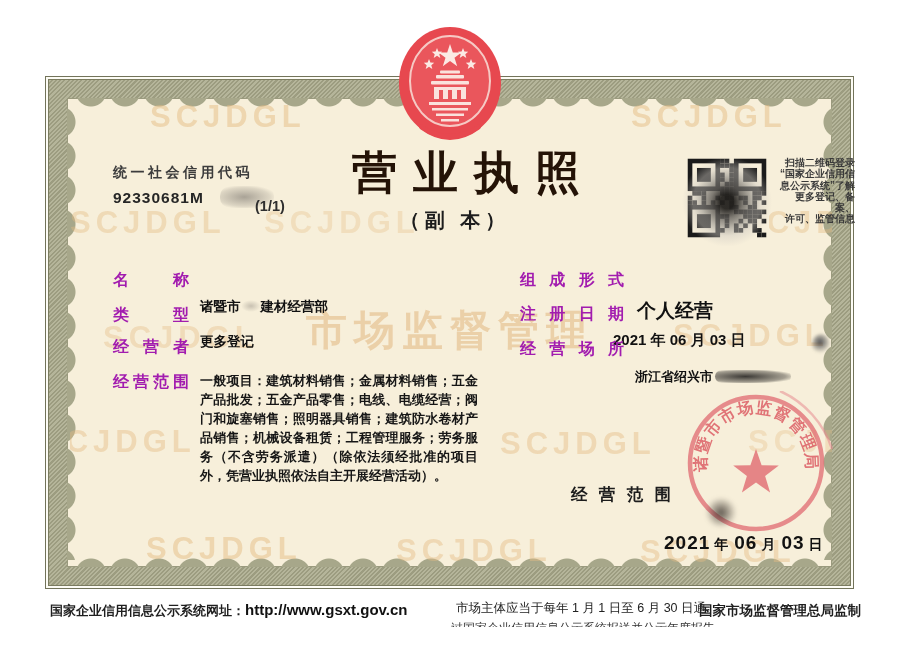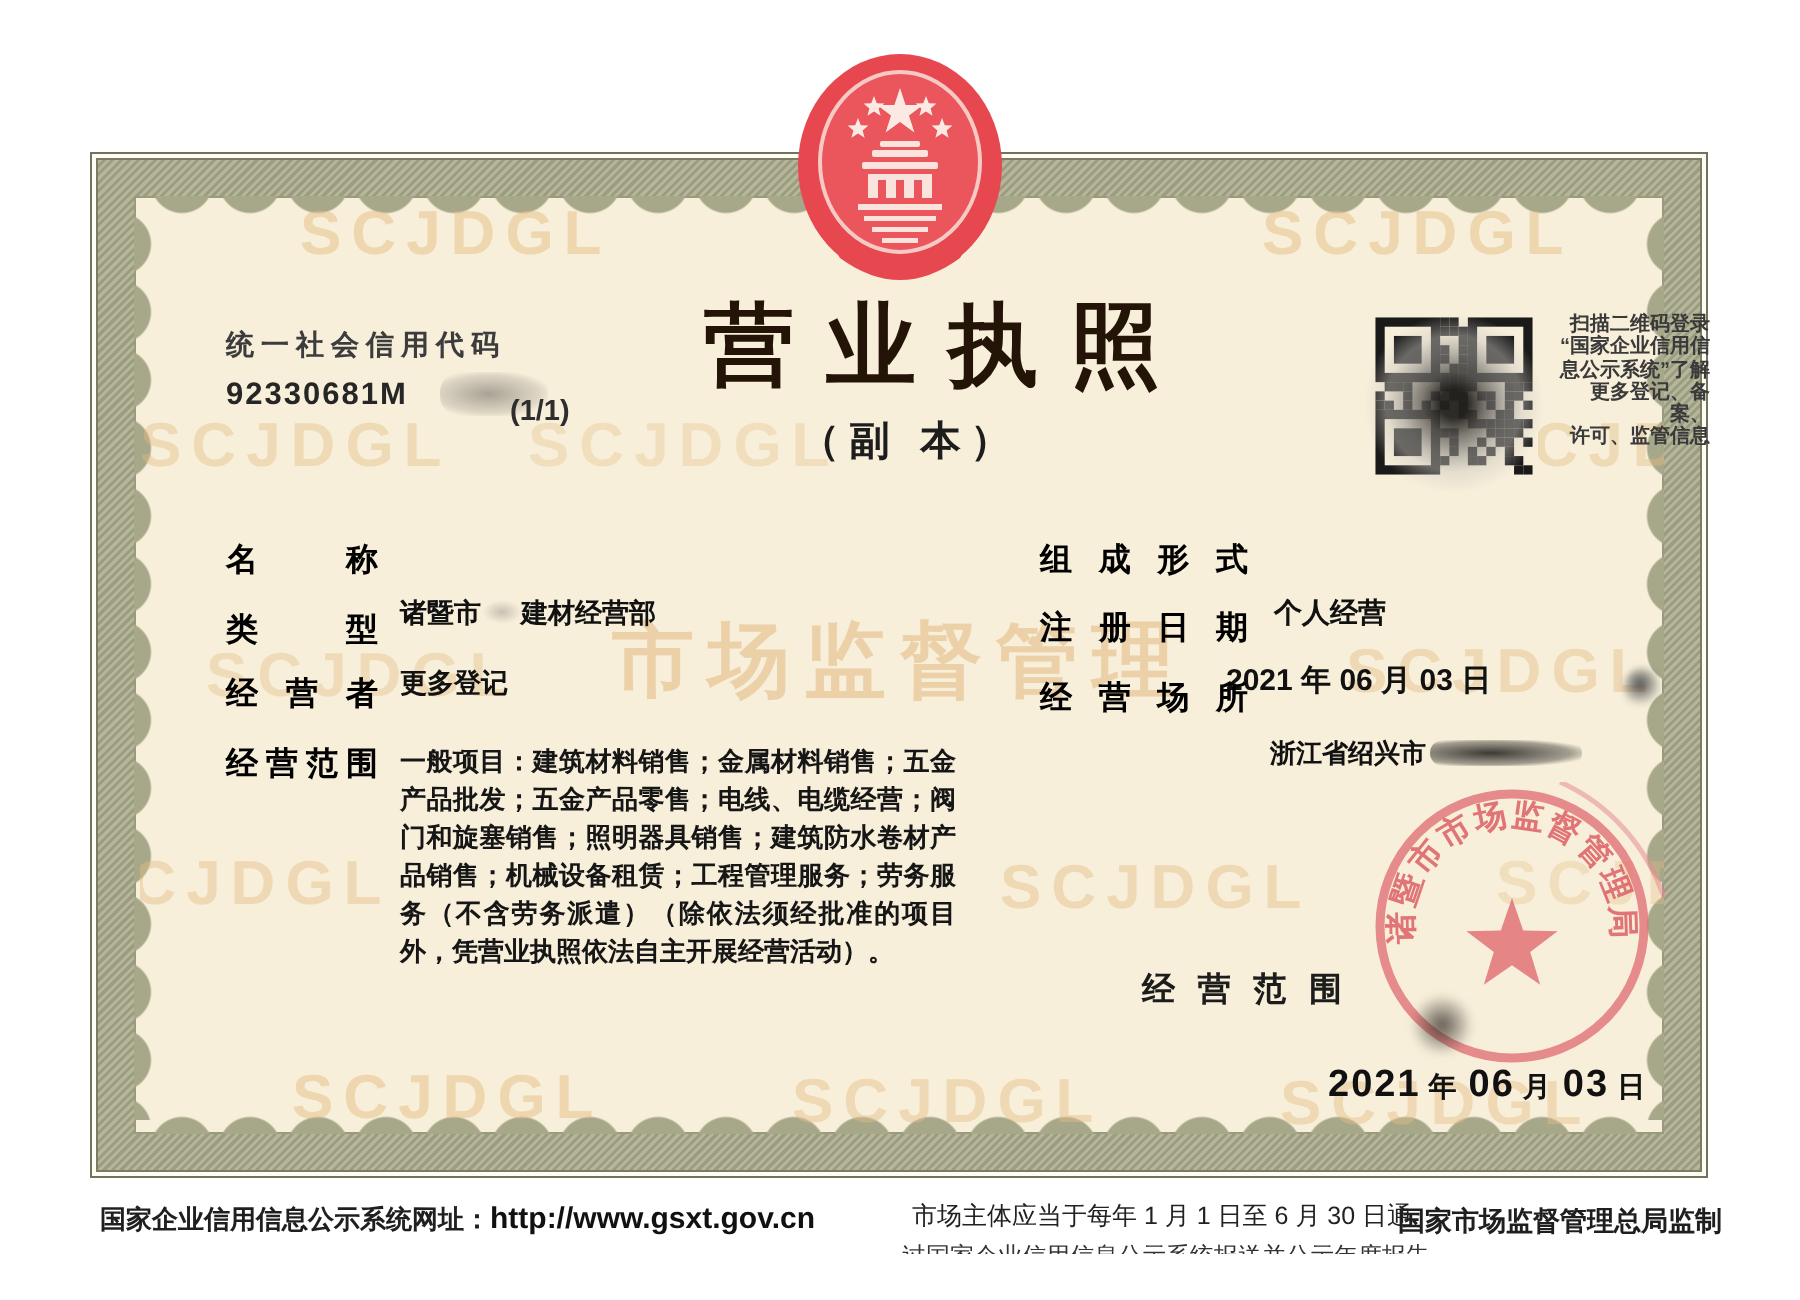--- a/index.html
+++ b/index.html
@@ -45,21 +45,21 @@
   .subtitle{left:330px;top:207px;width:250px;text-align:center;font-size:20px;font-weight:700;
          letter-spacing:5px;color:#1d1d1d;}
 
   .qr{left:685px;top:154px;width:84px;height:88px;}
   .qr-smudge{position:absolute;left:-6px;top:-4px;right:-6px;bottom:-4px;
      background:radial-gradient(circle at 50% 54%,rgba(35,33,30,0.95) 0 7px,rgba(95,92,88,0.8) 16px,
                 rgba(150,147,142,0.6) 26px,rgba(205,200,192,0.45) 34px,rgba(230,226,218,0) 45px);}
   .qr-cap{left:777px;top:157px;width:78px;font-size:10px;line-height:11.3px;font-weight:600;color:#3a3a3a;text-align:right;}
 
   .jlabel{text-align:justify;text-align-last:justify;font-family:Liberation Mono, monospace;
-          font-weight:600;color:#000000;}
+          font-weight:600;color:#a21caf;}
   .flabel-l{left:113px;width:76px;font-size:16px;}
   .flabel-r{left:520px;width:104px;font-size:16px;}
   .fvalue{font-weight:700;color:#111;margin-top:26px;}
   .redact-soft{display:inline-block;width:20px;height:12px;border-radius:6px;vertical-align:-1px;
      background:radial-gradient(ellipse,rgba(130,124,116,0.4),rgba(130,124,116,0) 70%);}
   .redact-code{left:220px;top:186px;width:54px;height:22px;border-radius:10px;
      background:radial-gradient(ellipse at 45% 50%,rgba(105,100,95,0.55),rgba(105,100,95,0.18) 60%,rgba(0,0,0,0) 78%);}
   .redact-dark{display:inline-block;width:76px;height:13px;border-radius:7px;vertical-align:-2px;margin-left:2px;
      background:radial-gradient(ellipse at 40% 50%,rgba(40,38,36,0.9),rgba(40,38,36,0.4) 62%,rgba(0,0,0,0) 80%);}
   .edge-smudge{left:812px;top:334px;width:18px;height:20px;border-radius:50%;filter:blur(1.5px);
@@ -263,21 +263,21 @@
   <div class="abs jlabel flabel-l" style="top:305px">类型</div>
   <div class="abs fvalue" style="left:200px;top:307px;font-size:13.5px">更多登记</div>
 
   <div class="abs jlabel flabel-l" style="top:337px">经营者</div>
   <div class="abs fvalue" style="left:200px;top:339px;font-size:13.5px"></div>
 
   <div class="abs jlabel flabel-l" style="top:372px">经营范围</div>
   <div class="abs scope-value">一般项目：建筑材料销售；金属材料销售；五金产品批发；五金产品零售；电线、电缆经营；阀门和旋塞销售；照明器具销售；建筑防水卷材产品销售；机械设备租赁；工程管理服务；劳务服务（不含劳务派遣）（除依法须经批准的项目外，凭营业执照依法自主开展经营活动）。</div>
 
   <div class="abs jlabel flabel-r" style="top:270px">组成形式</div>
-  <div class="abs fvalue" style="left:637px;top:272px;font-size:14px">个人经营</div>
+  <div class="abs fvalue" style="left:637px;top:272px;font-size:19px">个人经营</div>
 
   <div class="abs jlabel flabel-r" style="top:304px">注册日期</div>
   <div class="abs fvalue" style="left:613px;top:305px;font-size:15px">2021 年 06 月 03 日</div>
 
   <div class="abs jlabel flabel-r" style="top:339px">经营场所</div>
   <div class="abs fvalue" style="left:635px;top:342px;font-size:13px">
     <span>浙江省绍兴市</span><span class="redact-dark"></span>
   </div>
   <div class="abs edge-smudge"></div>
 

